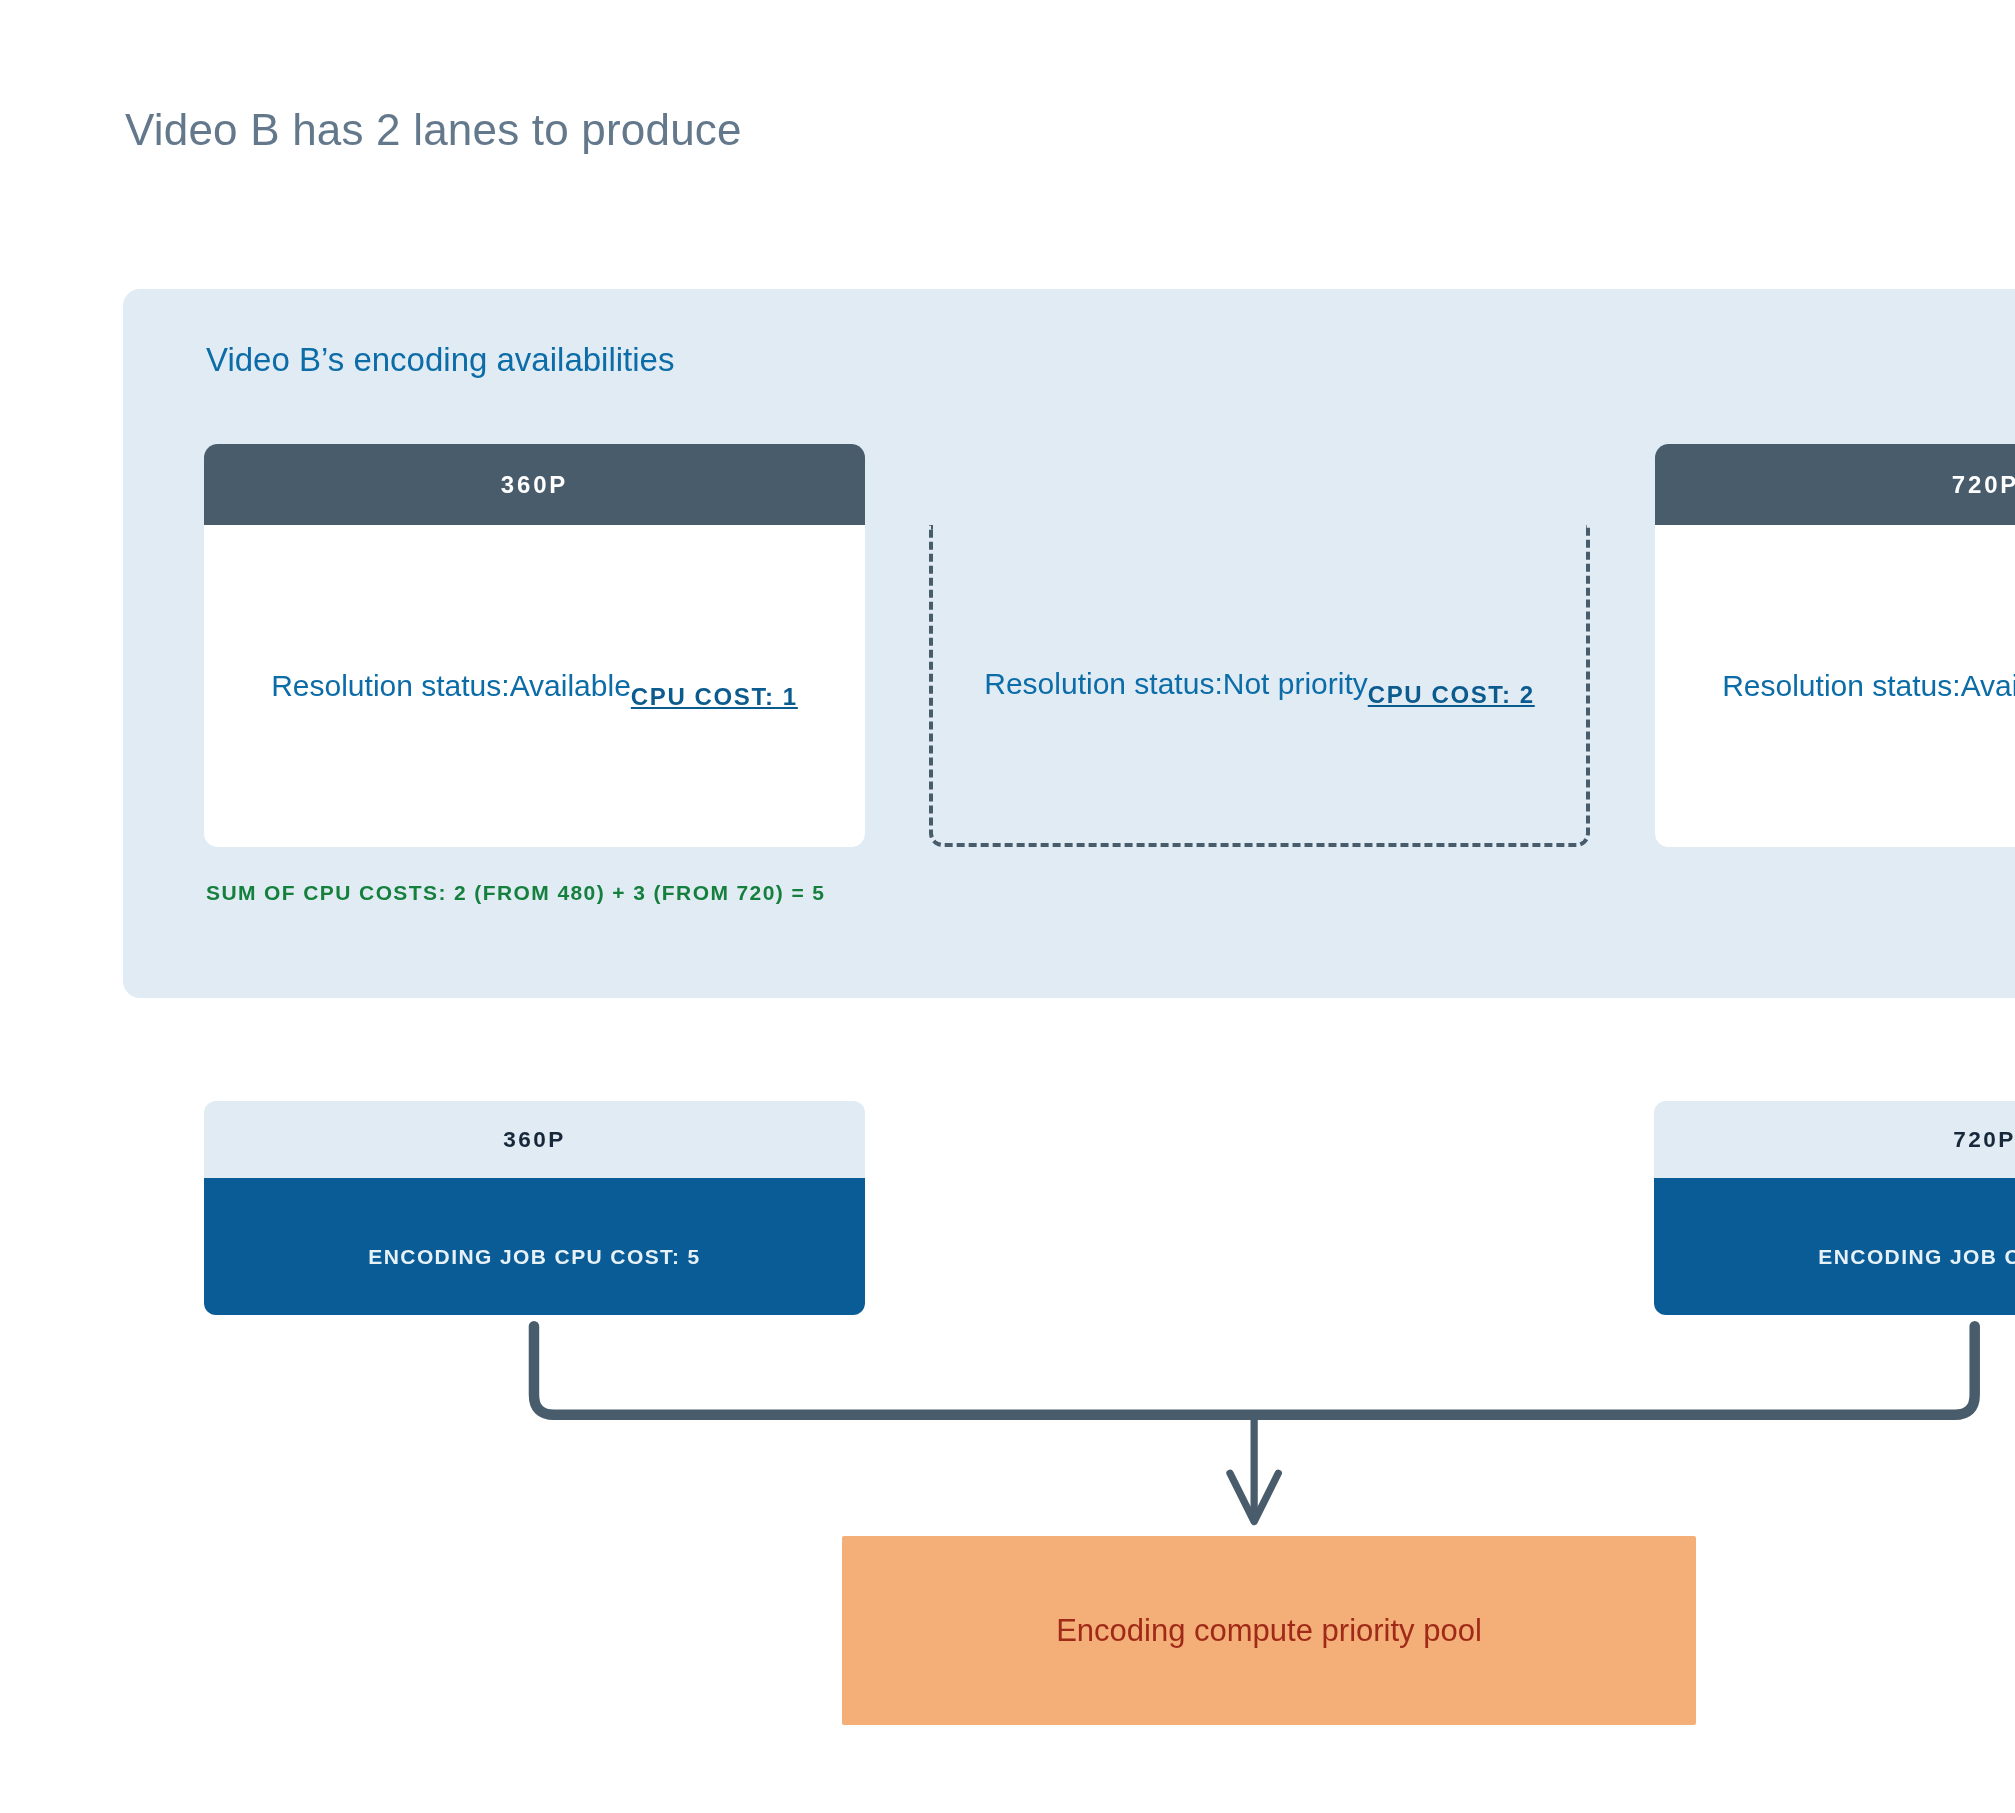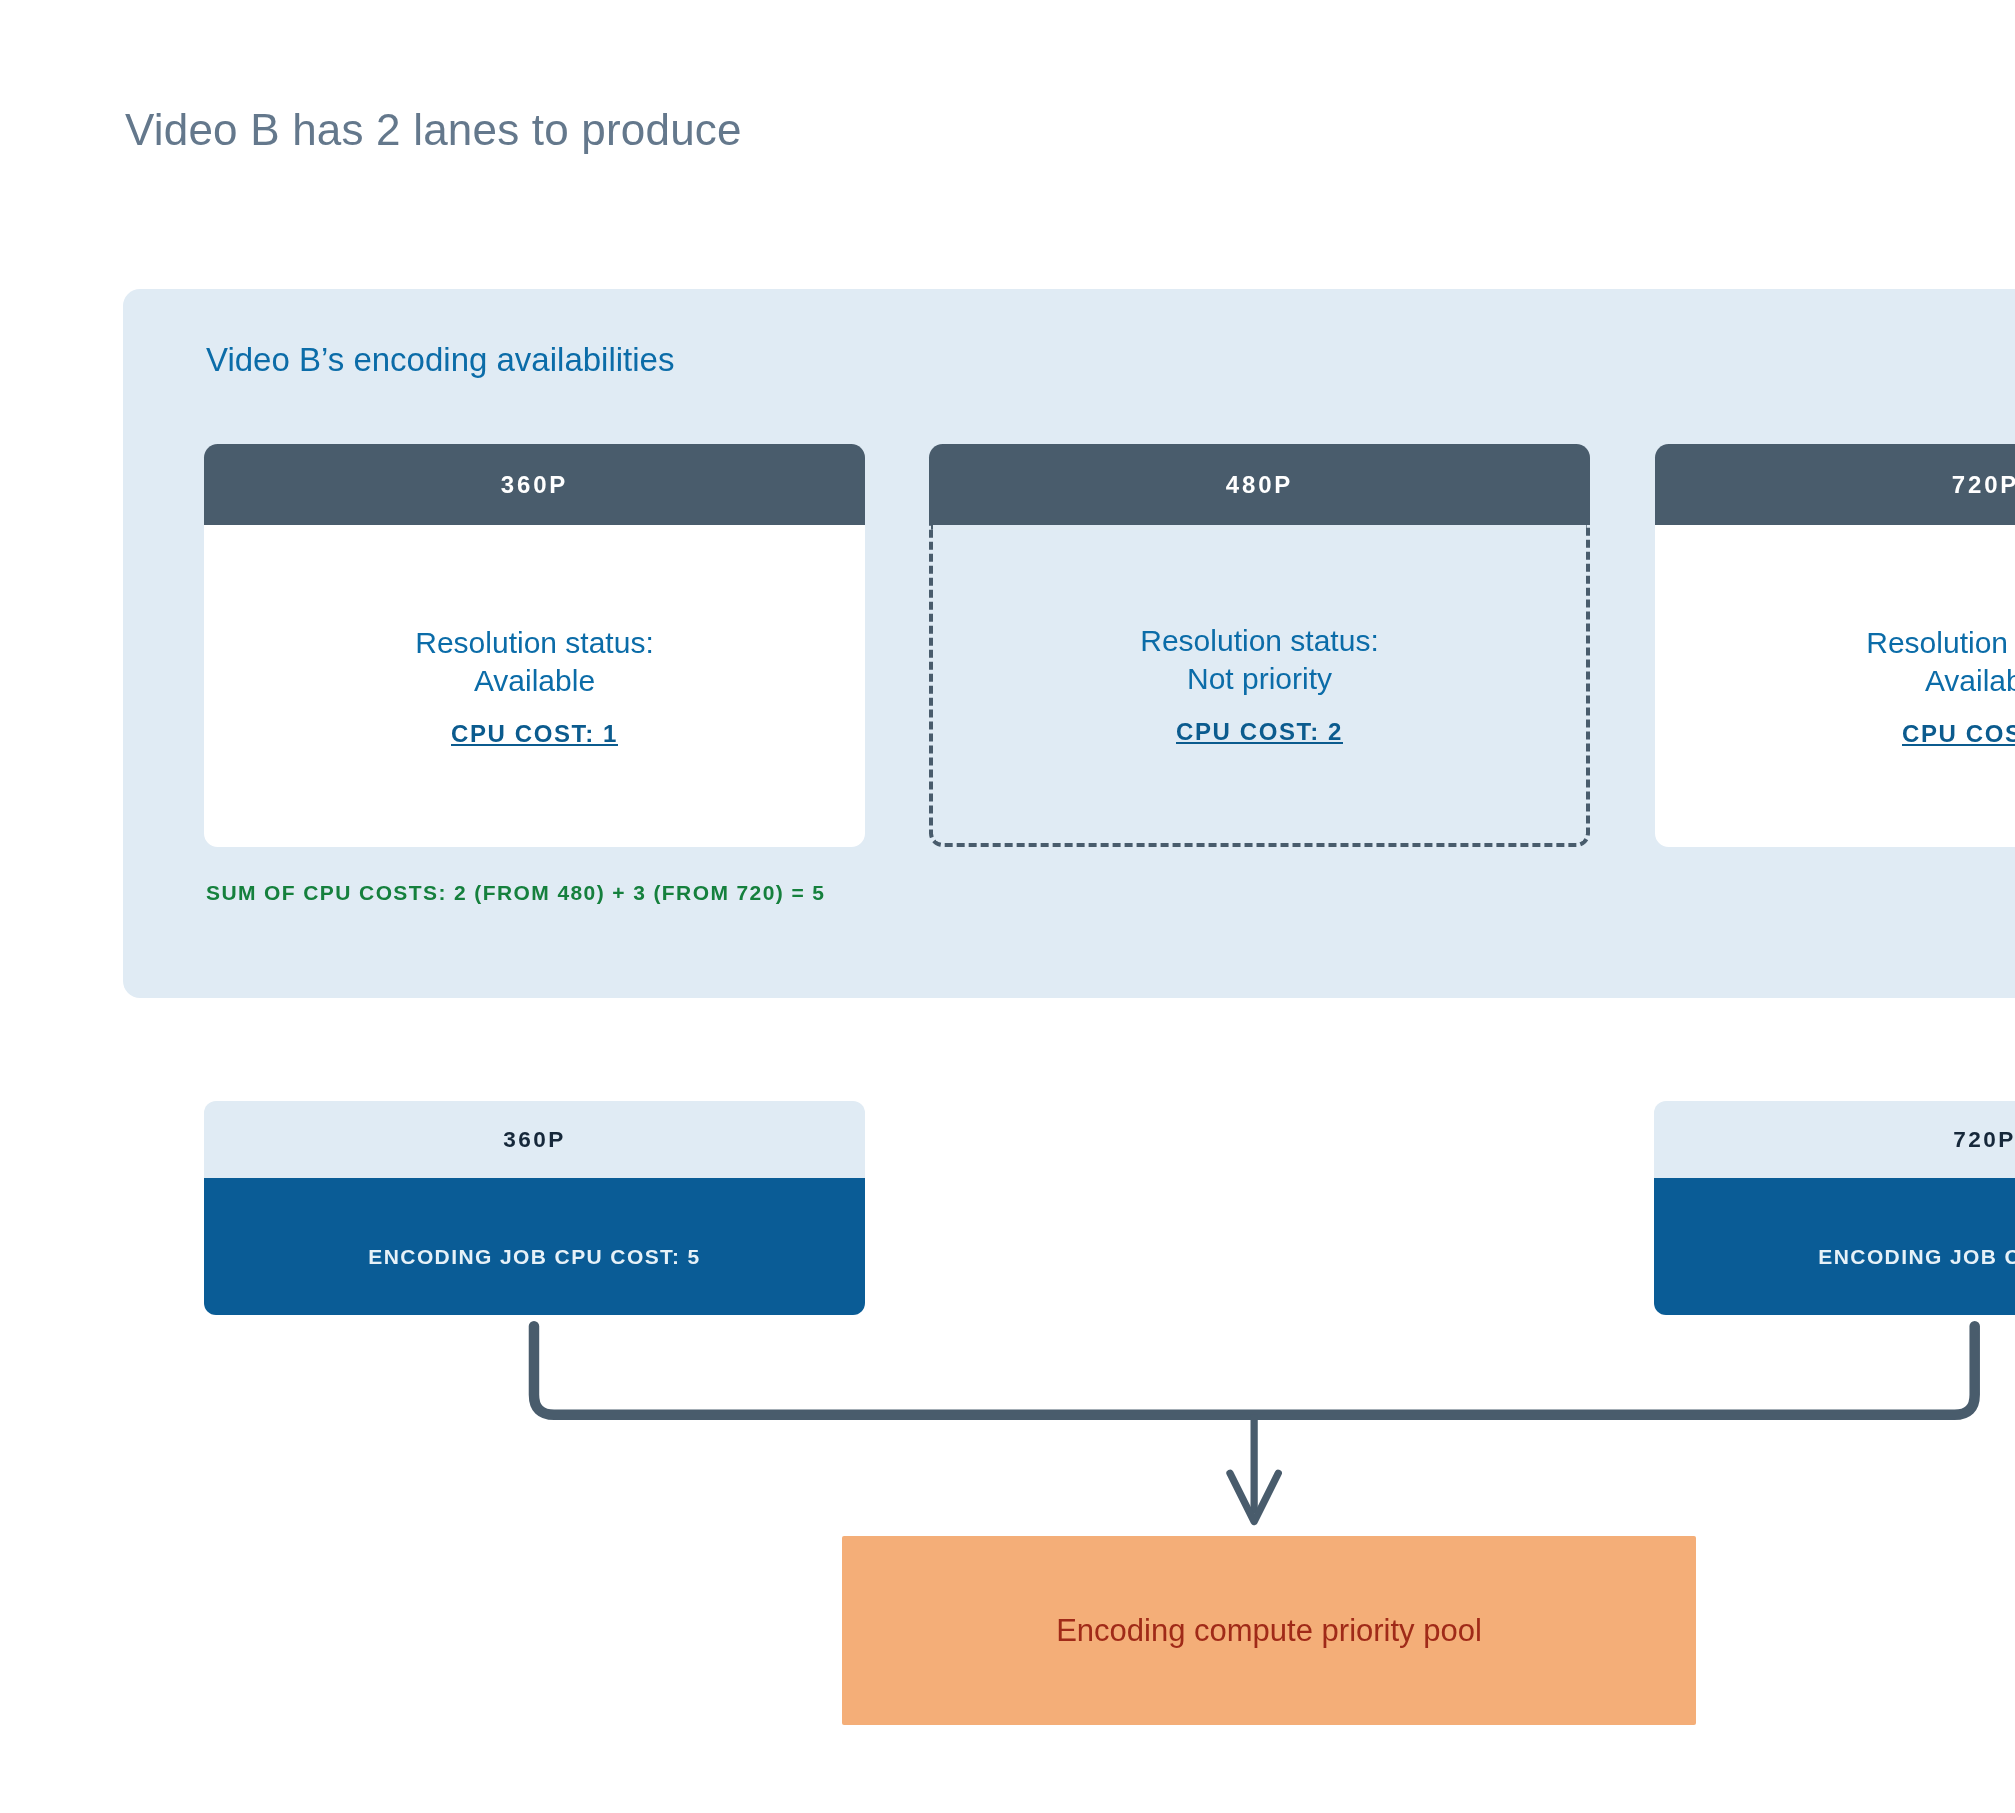--- a/index.html
+++ b/index.html
@@ -90,21 +90,21 @@
     letter-spacing: 2.8px;
   }
   .res-card .card-body {
     position: absolute;
     left: 0;
     top: 81px;
     width: 100%;
     height: 322px;
     box-sizing: border-box;
     display: flex;
-    flex-direction: column;
+    flex-direction: row;
     align-items: center;
     justify-content: center;
     border-radius: 0 0 13.7px 13.7px;
   }
   
   .res-card.available .card-body {
     background: #ffffff;
   }
   
   .res-card.unavailable .card-body {
@@ -229,23 +229,20 @@
         <span class="card-header-label">360P</span>
       </div>
       <div class="card-body">
         <div class="status-line">Resolution status:</div>
         <div class="status-line">Available</div>
         <div class="cpu-cost">CPU COST: 1</div>
       </div>
     </div>
 
     <div class="res-card unavailable c1">
-      <div class="card-header">
-        <span class="card-header-label">480P</span>
-      </div>
       <div class="card-body">
         <div class="status-line">Resolution status:</div>
         <div class="status-line">Not priority</div>
         <div class="cpu-cost">CPU COST: 2</div>
       </div>
     </div>
 
     <div class="res-card available c2">
       <div class="card-header">
         <span class="card-header-label">720P</span>

